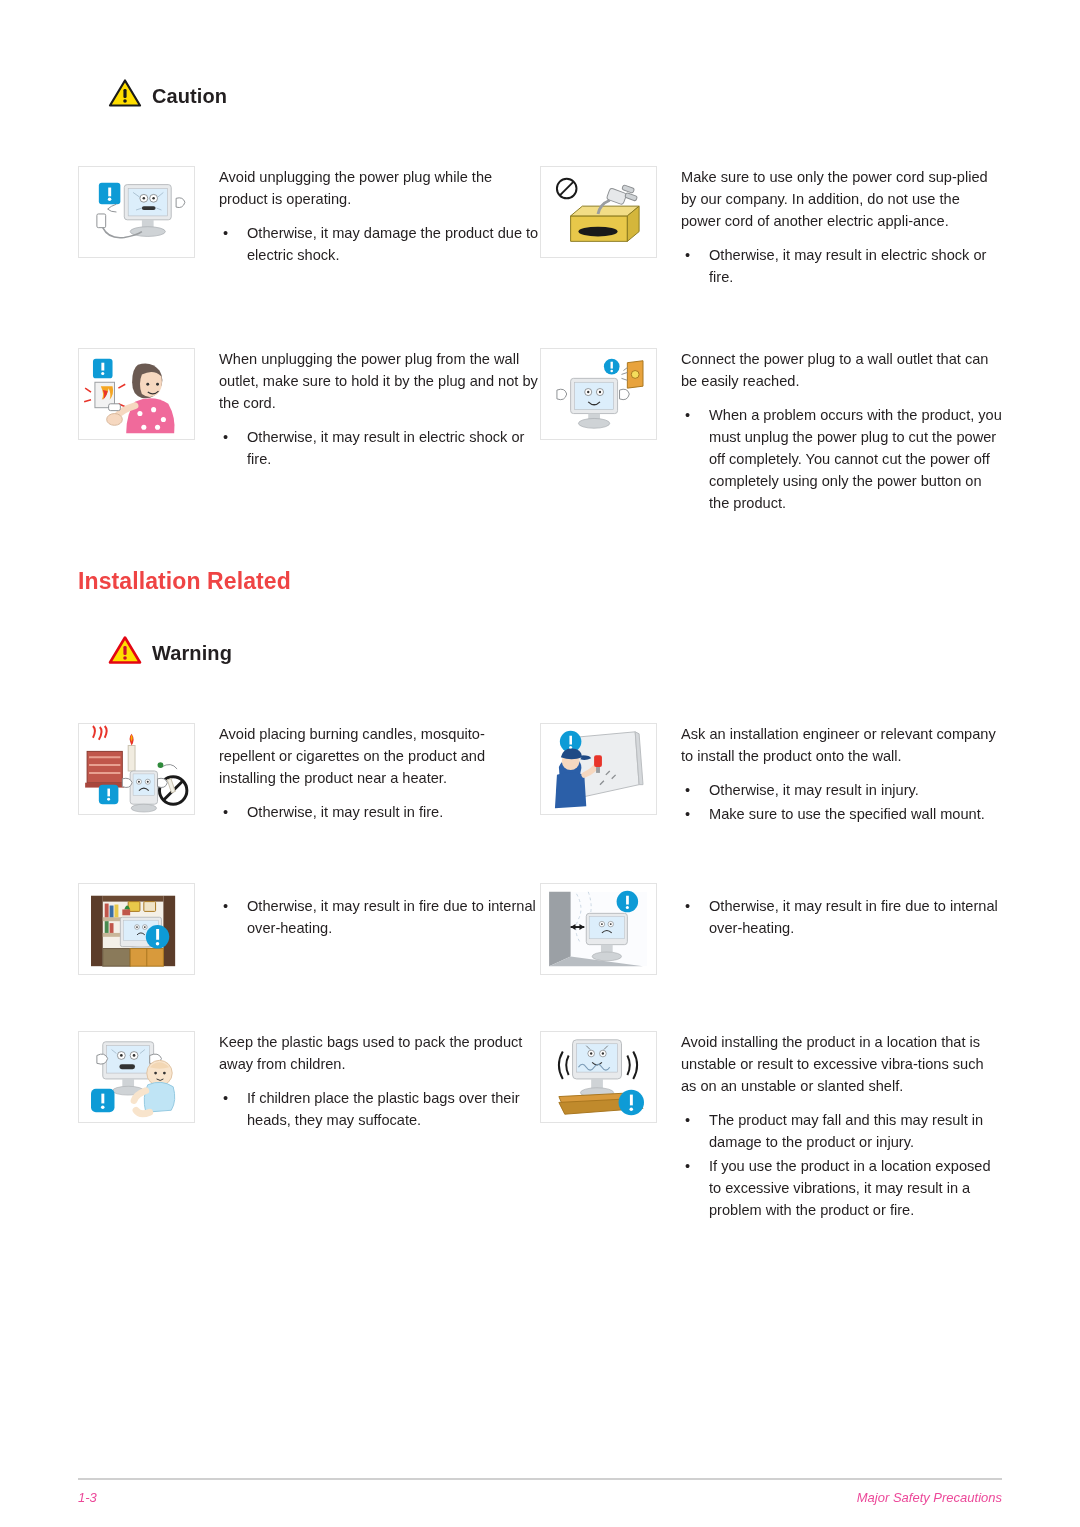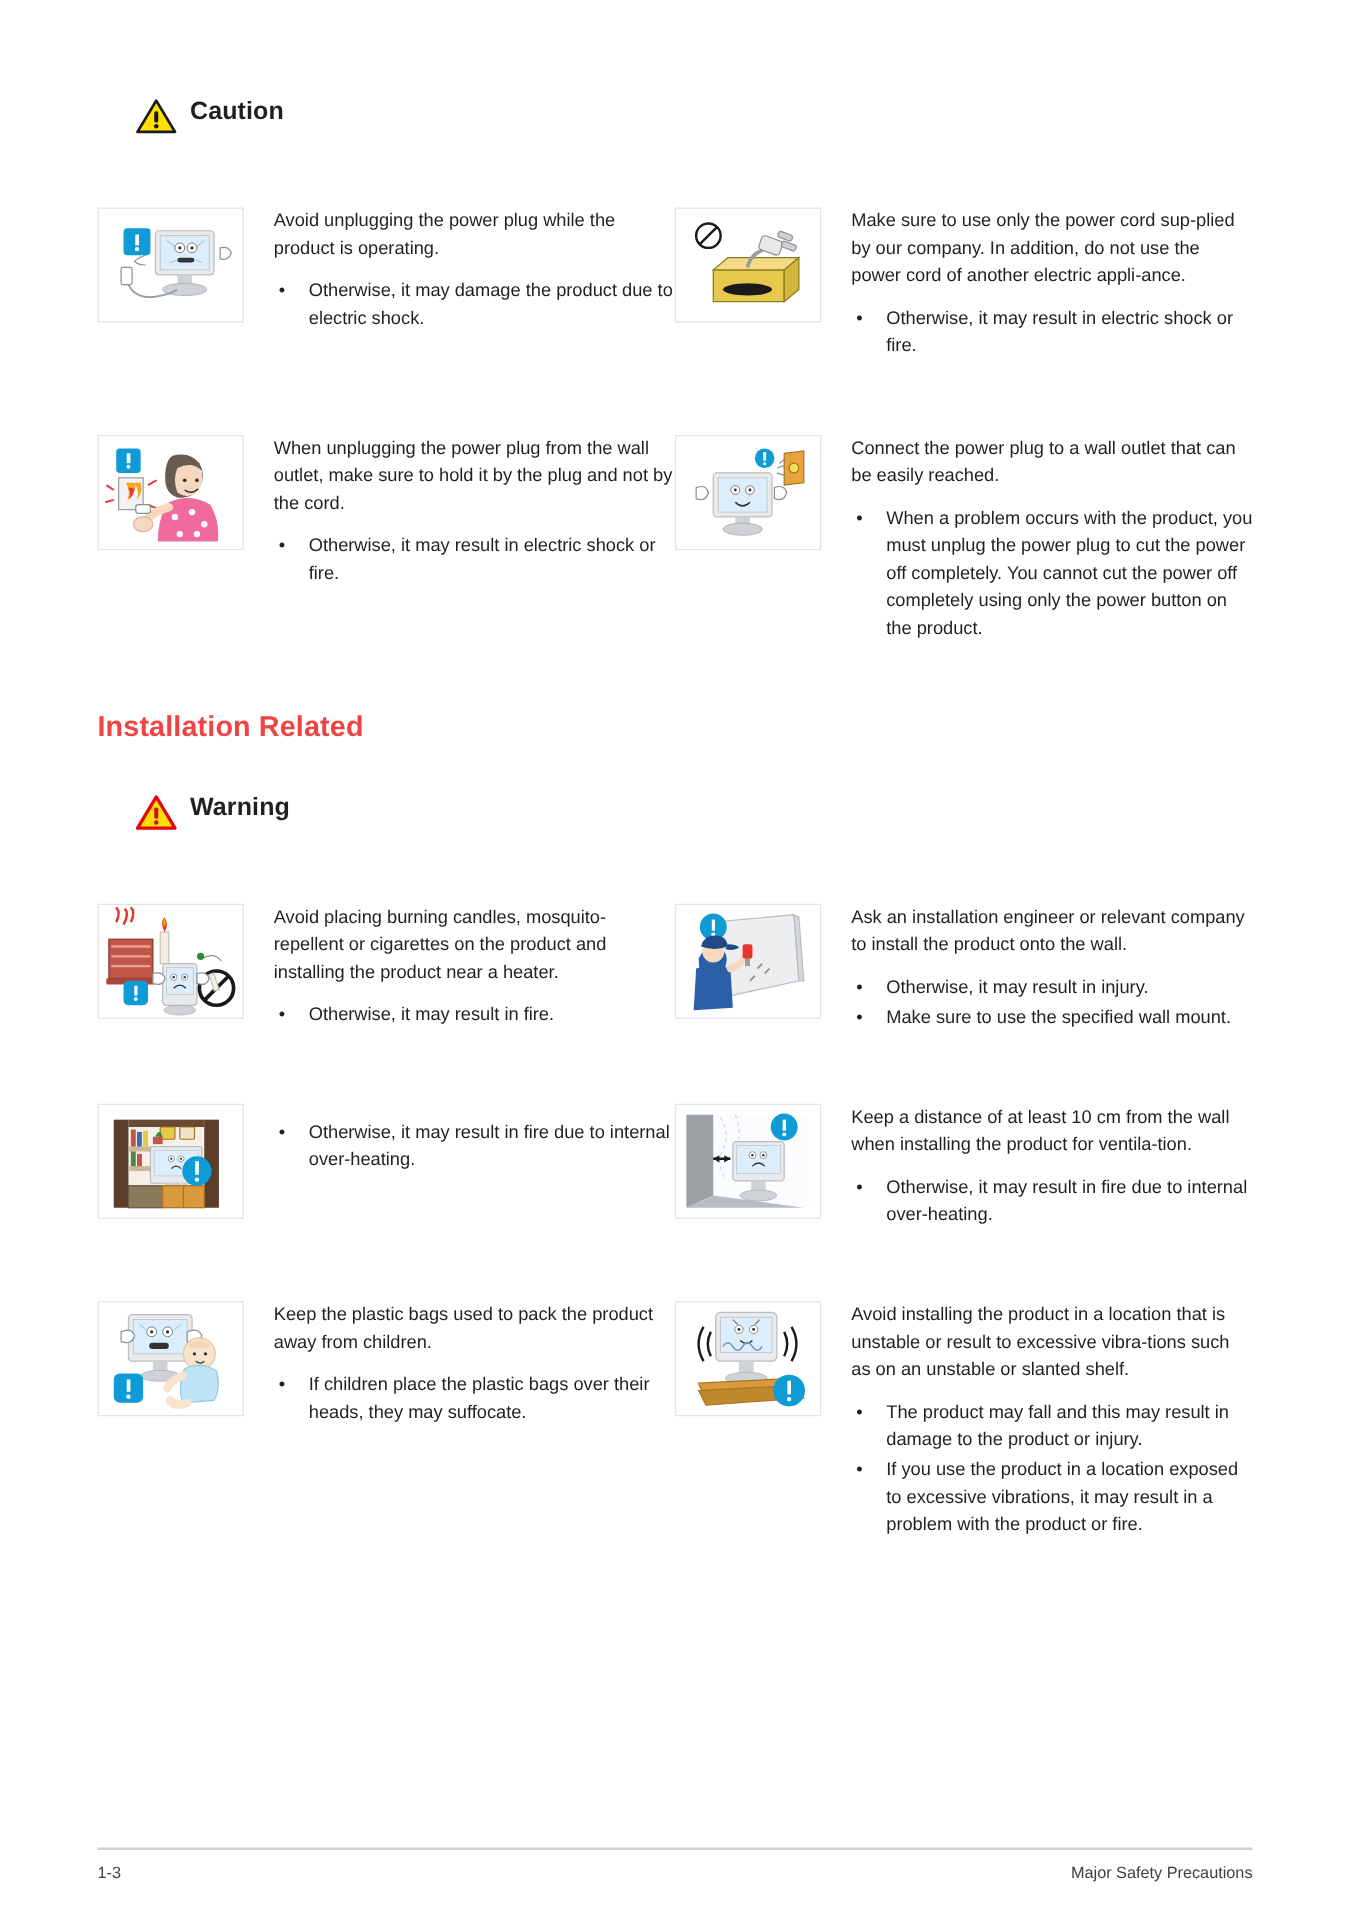--- a/index.html
+++ b/index.html
@@ -19,21 +19,21 @@
     position: relative;
     width: 1080px;
     height: 1527px;
     box-sizing: border-box;
     padding: 0 78px;
   }
 
   
   .alert-head {
     display: flex;
-    align-items: flex-start;
+    align-items: flex-end;
     gap: 10px;
     margin-left: 30px;
   }
   .alert-head .tri {
     width: 34px;
     height: 30px;
     flex: 0 0 auto;
     display: block;
   }
   .alert-head .alert-label {
@@ -117,21 +117,22 @@
   }
   .footer .rule {
     height: 2px;
     background: #d0d0d0;
     margin-bottom: 10px;
   }
   .footer .ftrow {
     display: flex;
     justify-content: space-between;
     font-size: 13px;
-    color: #404040;
+    color: #ec4899;
+    font-style: italic;
   }
 </style>
 </head>
 <body>
 
 <div class="page">
 
   <div style="height:78px"></div>
 
   <div class="alert-head">
@@ -427,21 +428,20 @@
             <circle cx="71" cy="41" r="1" fill="#333"></circle>
           <path d="M62 50 q5 -5 10 0" fill="none" stroke="#333" stroke-width="1.1"></path>
           <path d="M61 62 L61 70 L73 70 L73 62" fill="#cfd3d6"></path>
           <ellipse cx="67" cy="74" rx="15" ry="4.5" fill="#cfd3d6" stroke="#a9adb1" stroke-width="0.6"></ellipse>
           <line x1="30" y1="44" x2="44" y2="44" stroke="#1a1a1a" stroke-width="2"></line>
           <path d="M30 44 L35 41 L35 47 Z" fill="#1a1a1a"></path>
           <path d="M44 44 L39 41 L39 47 Z" fill="#1a1a1a"></path>
         </svg>
       </div>
       <div class="copy">
-        <p class="lead">Keep a distance of at least 10 cm from the wall when installing the product for ventila-tion.</p>
         <ul class="bullets">
           <li><span class="dot">•</span><span>Otherwise, it may result in fire due to internal over-heating.</span></li>
         </ul>
       </div>
     </div>
   </div>
 
   <div style="height:20px"></div>
 
   <div class="grid">

